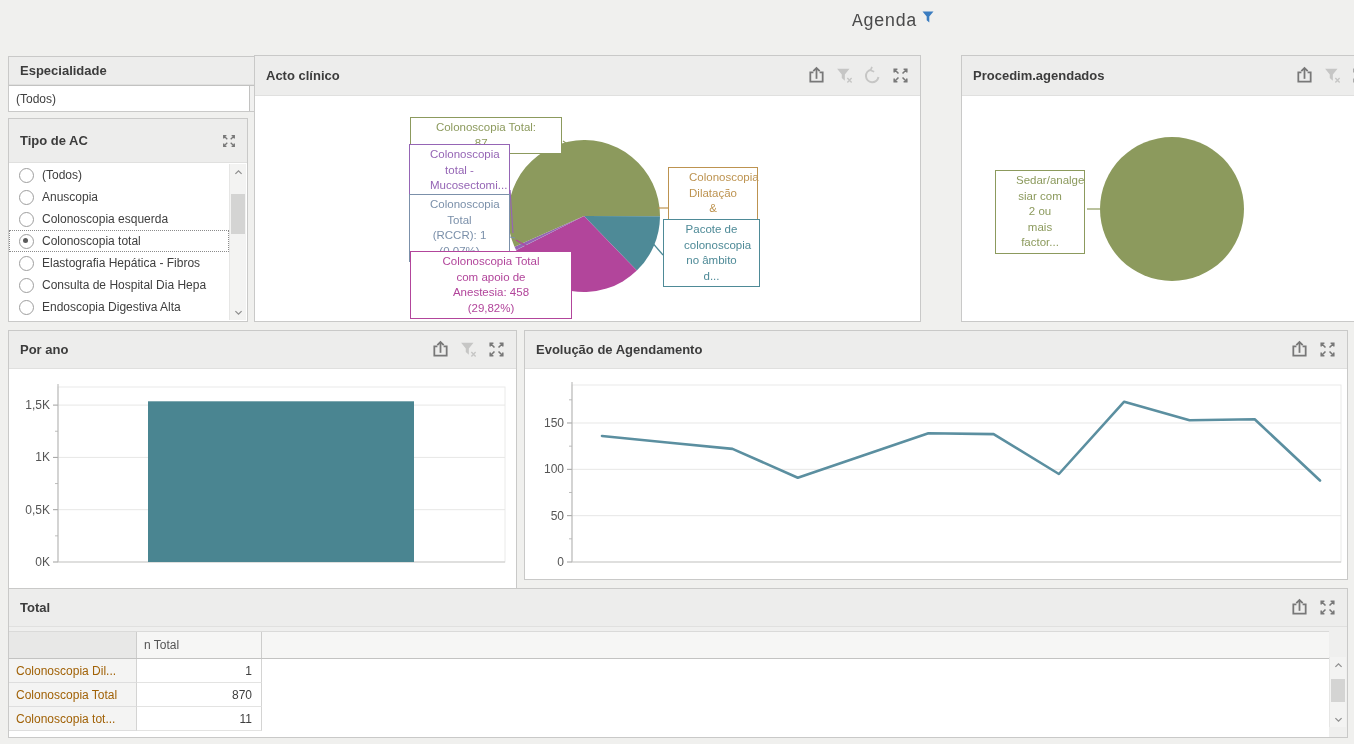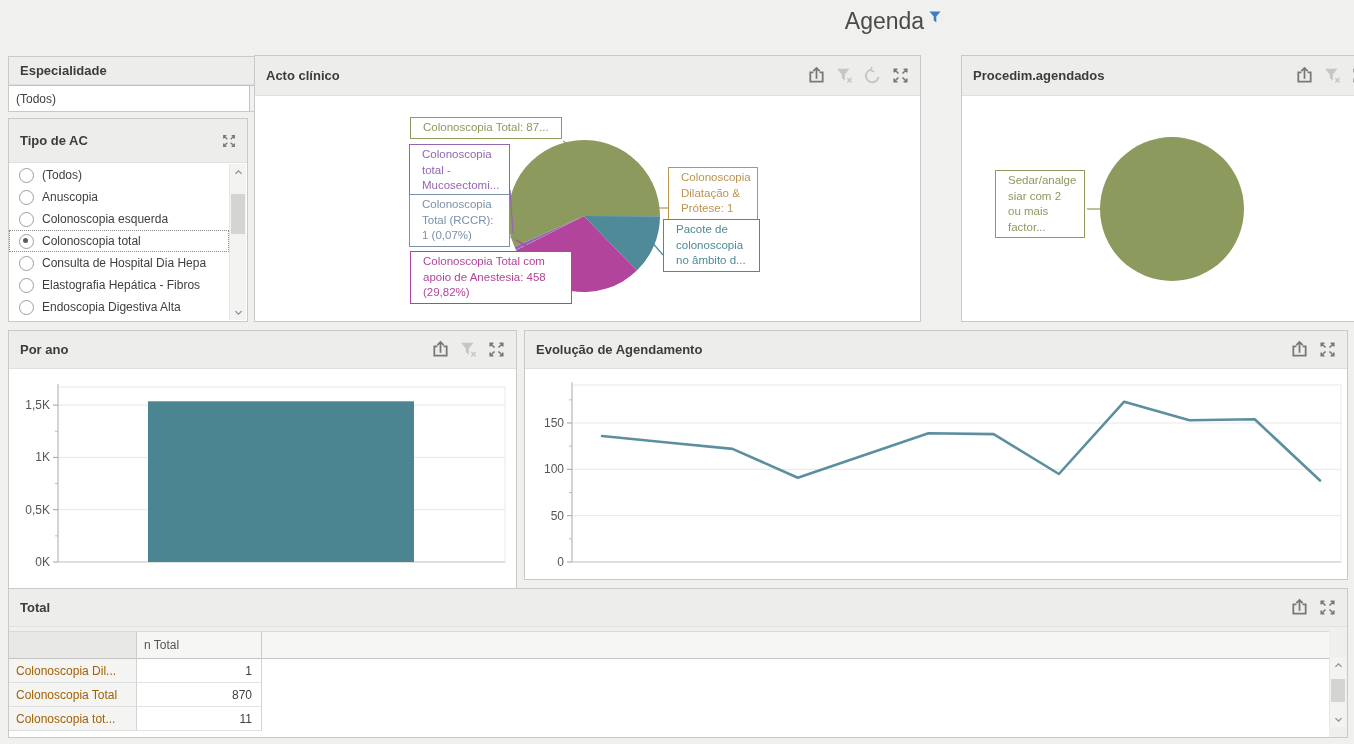--- a/index.html
+++ b/index.html
@@ -2,21 +2,21 @@
 <html><head>
 <meta charset="utf-8">
 <style>
   html,body{margin:0;padding:0;}
   body{
     width:1354px;height:744px;position:relative;overflow:hidden;
     background:#f0f0ee;font-family:"Liberation Sans",sans-serif;
     -webkit-font-smoothing:antialiased;
   }
   .dash-title{position:absolute;left:818px;top:8px;width:150px;display:flex;justify-content:center;align-items:flex-start;gap:5px;}
-  .dash-title-text{font-size:23px;color:#4a4a4a;line-height:26px;}
+  .dash-title-text{font-size:18px;color:#4a4a4a;line-height:26px;font-family:Liberation Mono, monospace;}
   .dash-title-filter{width:12px;height:12px;margin-top:3px;cursor:pointer;}
   .dash-title-filter svg{width:100%;height:100%;display:block;}
 
   .panel{position:absolute;background:#fff;border:1px solid #c9c9c8;box-sizing:border-box;}
   .panel-header{position:absolute;left:0;right:0;top:0;background:#ededec;display:flex;align-items:center;
     padding:0 10px 0 11px;box-sizing:border-box;border-bottom:1px solid #e0e0df;}
   .panel-title{flex:1;font-weight:bold;font-size:13px;color:#3c3c3c;white-space:nowrap;overflow:hidden;}
   .hicons{display:flex;align-items:center;gap:9px;}
   .ticon{width:19px;height:19px;color:#787878;cursor:pointer;flex:none;}
   .ticon.disabled{color:#c6c6c5;}
@@ -66,21 +66,21 @@
   #total-scroll{right:1px;top:30px;height:70px;}
   .vs-btn{height:16px;flex:none;display:flex;align-items:center;justify-content:center;color:#8f8f8f;cursor:pointer;}
   .vs-btn svg{width:11px;height:11px;}
   .vs-track{flex:1;position:relative;}
   .vs-thumb{position:absolute;left:1px;right:1px;background:#d4d4d3;cursor:pointer;}
   #tipo-thumb{top:14px;height:40px;}
   #total-thumb{top:6px;height:23px;}
 
   
   .callout{position:absolute;box-sizing:border-box;background:#fff;border:1px solid currentColor;
-    padding:2px 12px;font-size:11.5px;line-height:15.5px;text-align:left;cursor:pointer;z-index:3;}
+    padding:2px 20px;font-size:11.5px;line-height:15.5px;text-align:center;cursor:pointer;z-index:3;}
   .chart-svg{position:absolute;left:0;top:0;}
 
   
   #total-grid{position:absolute;left:0;top:4px;width:1320px;height:112px;background:#fff;border-top:1px solid #dadad9;
     overflow:hidden;font-size:12px;box-sizing:border-box;}
   .g-header{display:flex;height:26px;background:#f6f6f5;border-bottom:1px solid #c3c3c2;color:#555;}
   .g-h0{width:128px;background:#e8e8e7;border-right:1px solid #cdcdcc;box-sizing:border-box;flex:none;}
   .g-h1{width:125px;border-right:1px solid #cdcdcc;box-sizing:border-box;display:flex;align-items:center;padding-left:7px;flex:none;}
   .g-hfill{flex:1;}
   .g-row{display:flex;height:24px;cursor:pointer;}
@@ -137,25 +137,25 @@
         <div class="list-item">
           <span class="radio"></span>
           <span>Colonoscopia esquerda</span>
         </div>
         <div class="list-item selected">
           <span class="radio"></span>
           <span>Colonoscopia total</span>
         </div>
         <div class="list-item">
           <span class="radio"></span>
+          <span>Elastografia Hepática - Fibros</span>
+        </div>
+        <div class="list-item">
+          <span class="radio"></span>
           <span>Consulta de Hospital Dia Hepa</span>
-        </div>
-        <div class="list-item">
-          <span class="radio"></span>
-          <span>Elastografia Hepática - Fibros</span>
         </div>
         <div class="list-item">
           <span class="radio"></span>
           <span>Endoscopia Digestiva Alta</span>
         </div>
       </div>
     <div class="vscroll" id="tipo-scroll">
       <span class="vs-btn">
           <svg viewBox="0 0 16 16" fill="none" stroke="currentColor" stroke-width="1.8">
             <path d="m3.5 10 4.5-4.5L12.5 10"></path>

